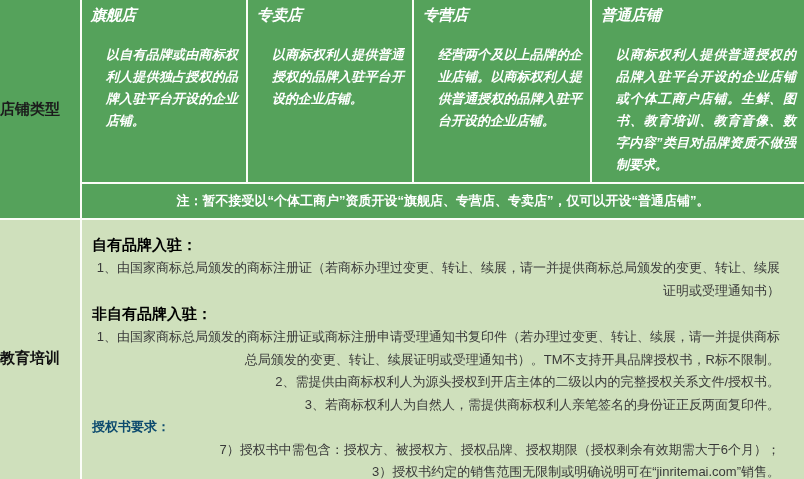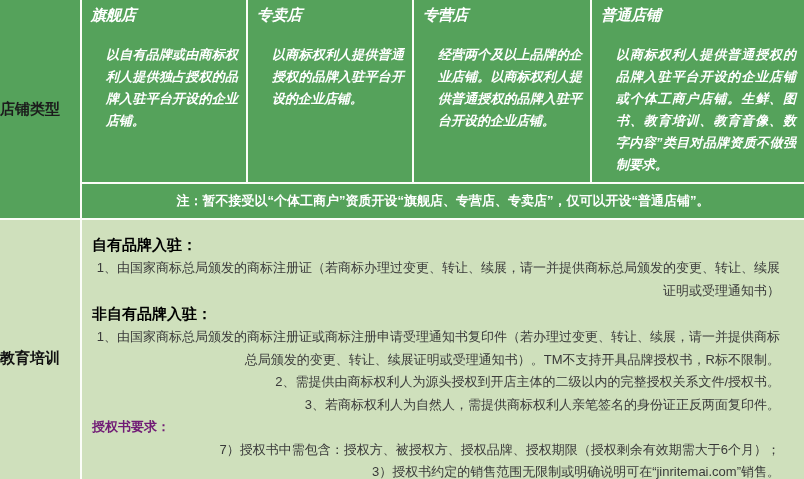--- a/index.html
+++ b/index.html
@@ -75,21 +75,21 @@
   }
   .content-cell p.head {
     font-size: 15px;
     font-weight: bold;
     color: #000000;
     line-height: 24px;
   }
   .content-cell p.subhead {
     font-size: 13px;
     font-weight: bold;
-    color: #701a75;
+    color: #0c4a6e;
     line-height: 22.5px;
   }
   .content-cell p.item { text-align: right; }
   .strip { background: #cfe0bc; height: 6px; padding: 0; }
 </style>
 </head>
 <body>
 
 <div class="sheet">
   <table class="store-table">

